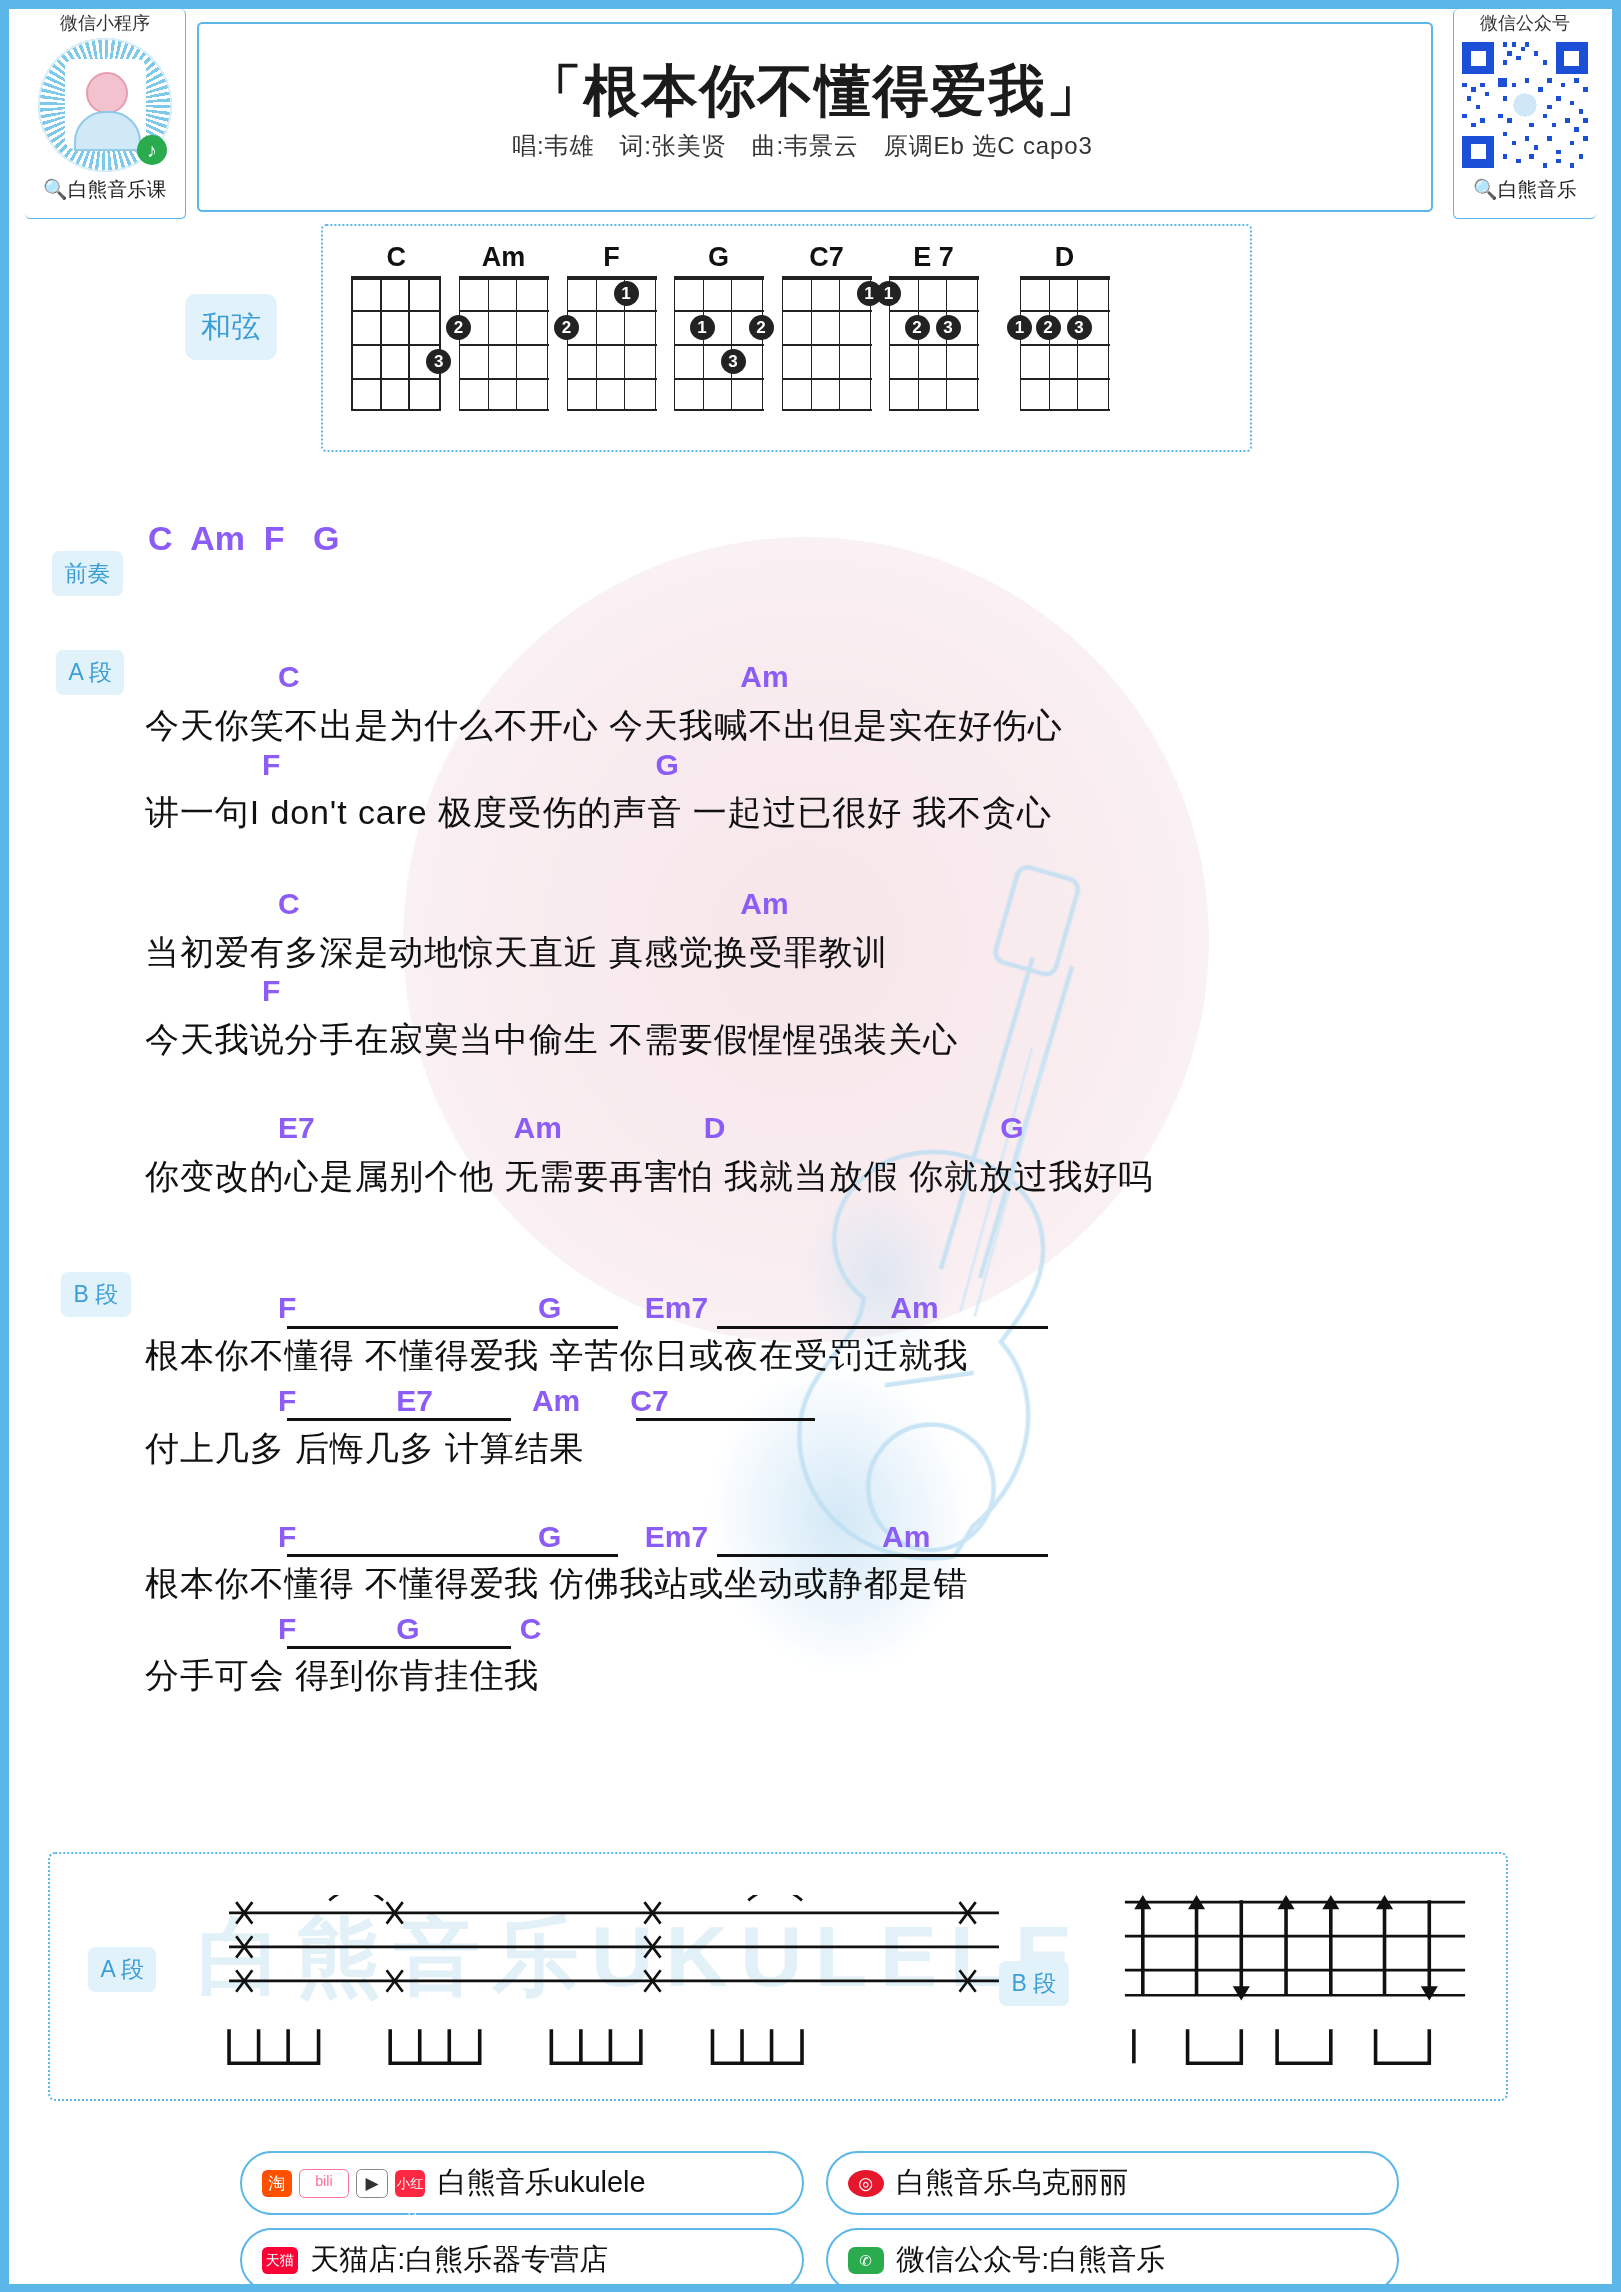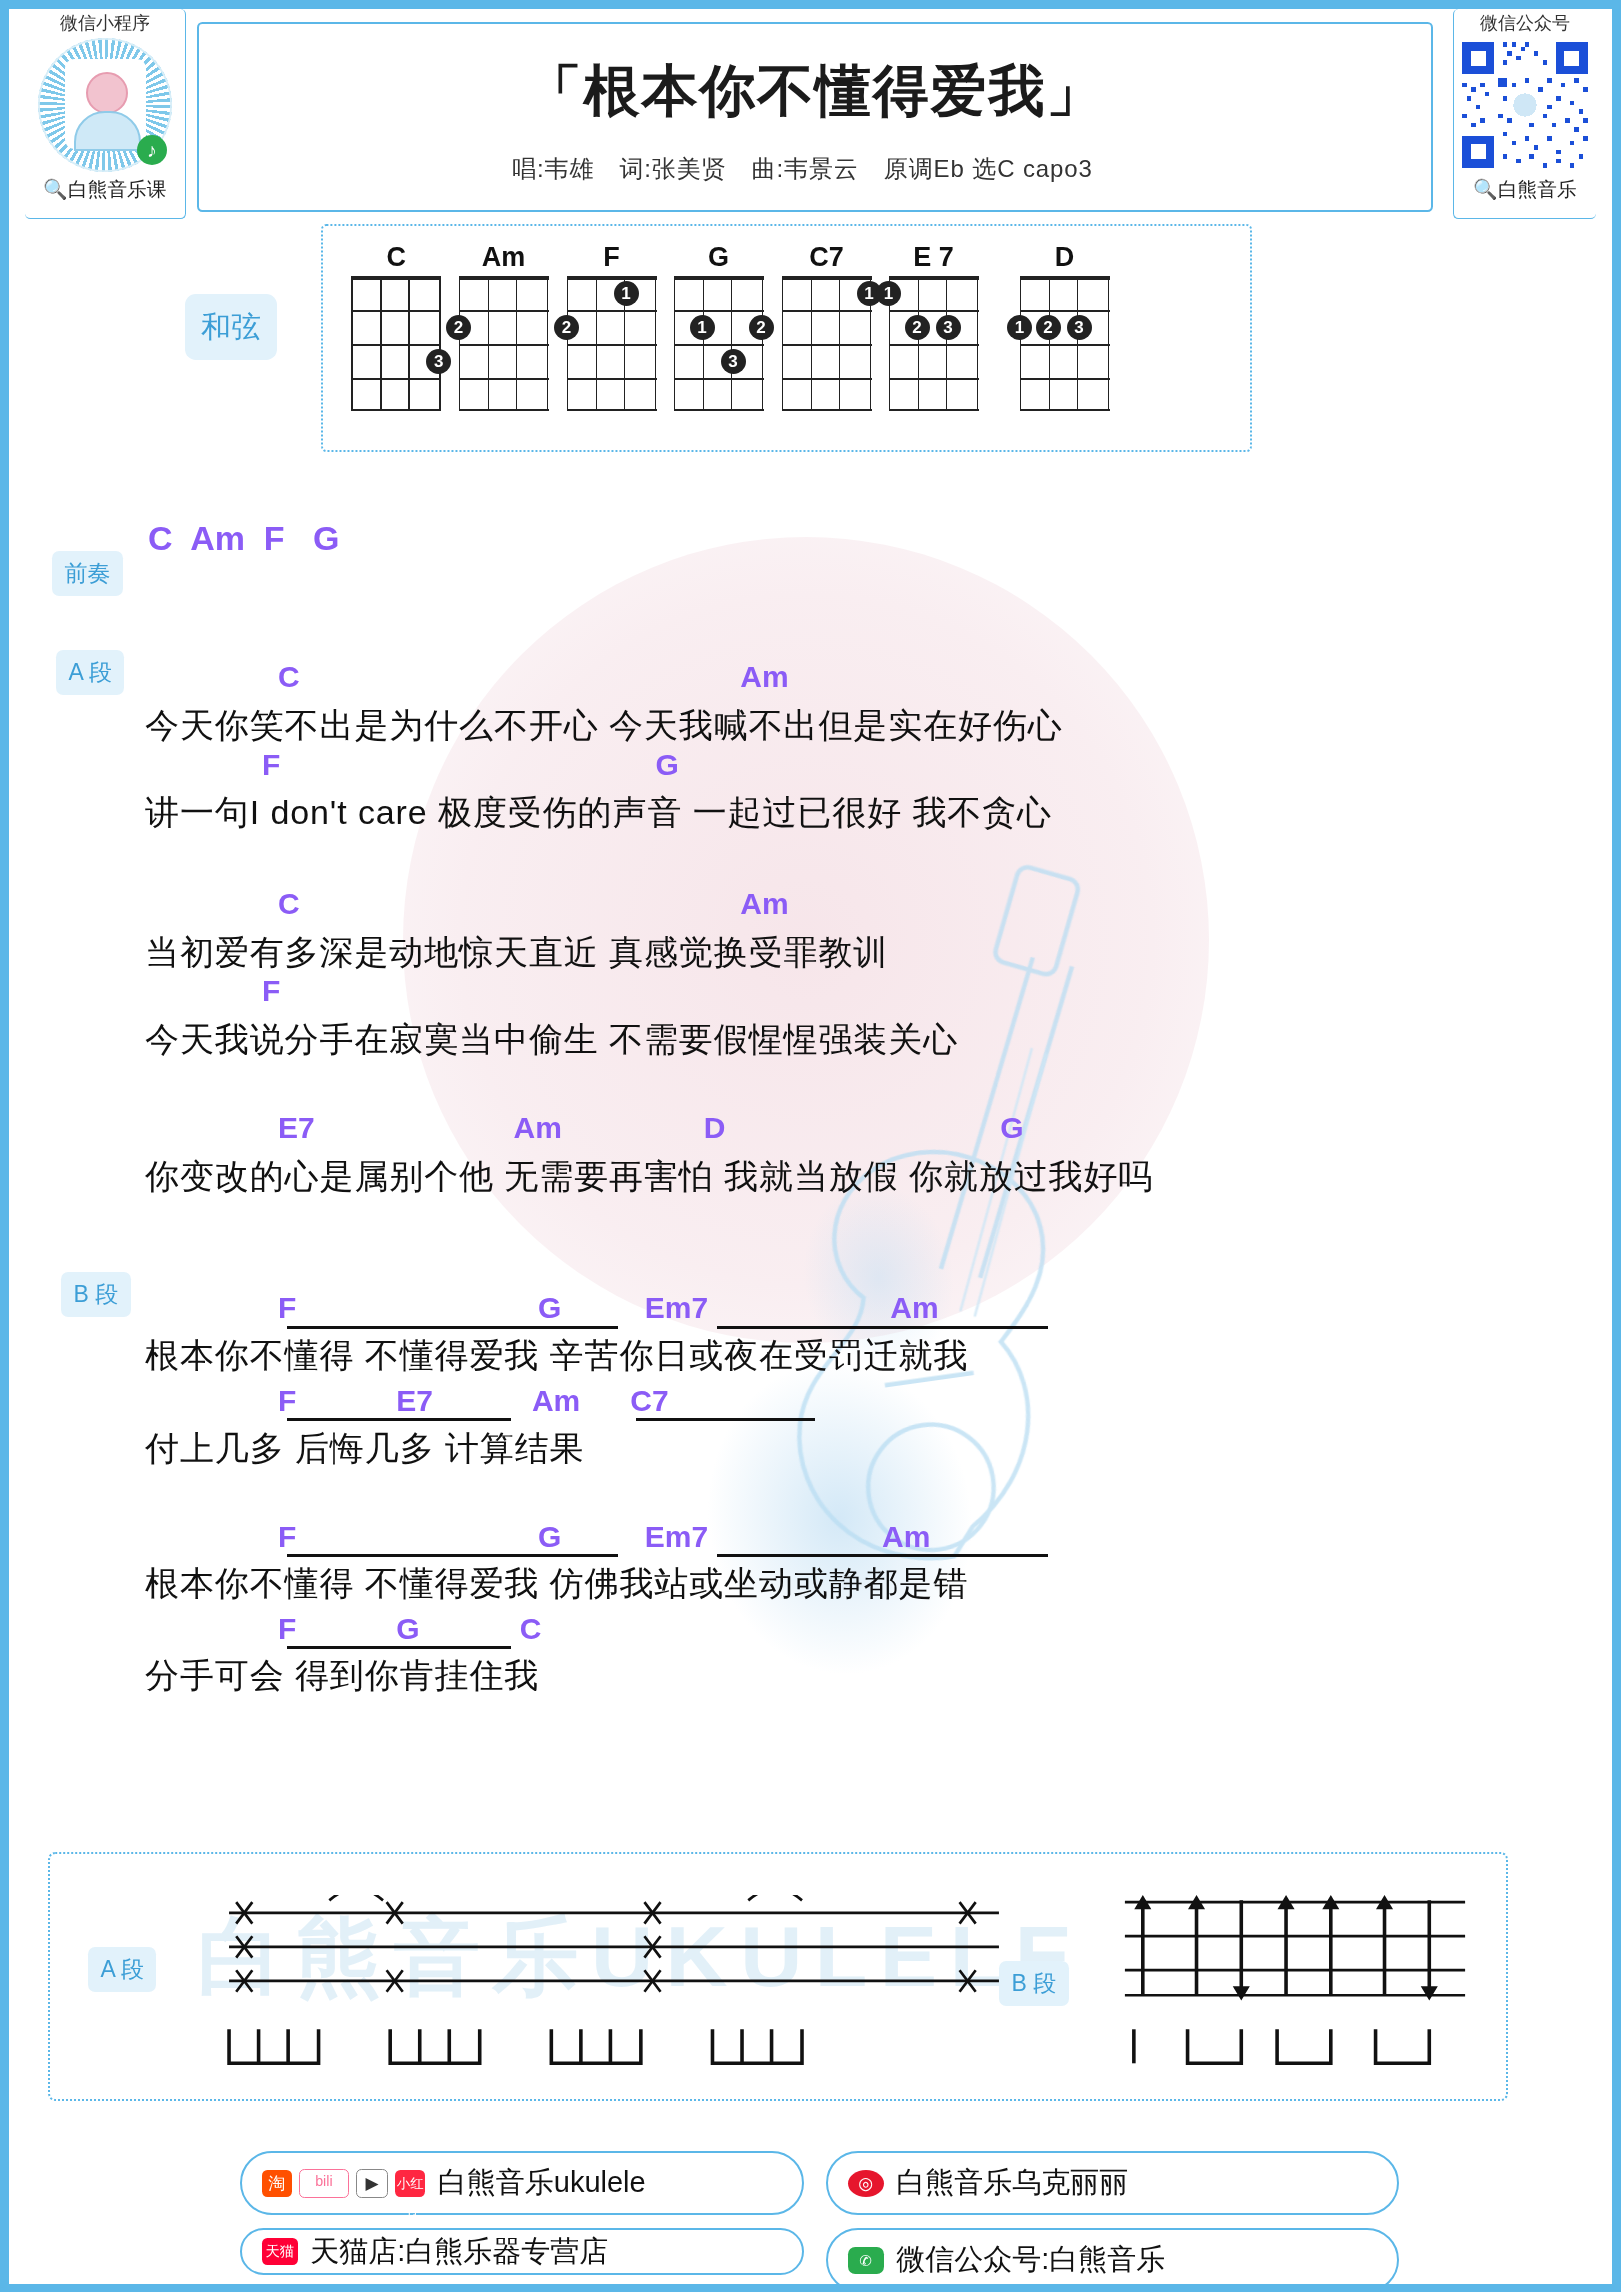--- a/index.html
+++ b/index.html
@@ -71,21 +71,21 @@
     position:absolute;right:5.4px;bottom:7.2px;width:30px;height:30px;border-radius:50%;
     background:#2aac4e;color:#fff;font-size:19.7px;line-height:30px;text-align:center;
   }
   
   .header{
     position:absolute;left:188px;top:12.5px;width:1236px;height:190px;
     border:2.7px solid #5bb7e8;border-radius:5.4px;box-sizing:border-box;
     background:#fff;text-align:center;
   }
   .title{font-size:56px;font-weight:bold;color:#1b1b1b;margin-top:30px;letter-spacing:1.8px;}
-  .credits{font-size:24px;color:#333;margin-top:23px;letter-spacing:0.9px;}
+  .credits{font-size:24px;color:#333;letter-spacing:0.9px;}
   .credits span{margin-right:25px;}
   
   .chordbox{
     position:absolute;left:312px;top:215px;width:931px;height:228px;
     border:2.7px dotted #5bb7e8;border-radius:5.4px;box-sizing:border-box;background:#fff;
   }
   .chord{
     position:absolute;width:107px;text-align:center;top:16px;
   }
   .chord .cname{font-size:27px;font-weight:bold;color:#111;height:34px;}
@@ -486,21 +486,21 @@
     <span class="ico ico-play" style="margin-left:7.2px;">▶</span>
     <span class="ico ico-xhs" style="margin-left:7.2px;">小红书</span>
     <span class="lbl">白熊音乐ukulele</span>
   </div>
 
   <div class="foot" style="left:817px;top:2142px;width:573px;height:64px;">
     <span class="ico ico-wb">◎</span>
     <span class="lbl">白熊音乐乌克丽丽</span>
   </div>
 
-  <div class="foot" style="left:231px;top:2219px;width:564px;height:47px;">
+  <div class="foot" style="left:231px;top:2219px;width:564px;height:64px;">
     <span class="ico ico-tmall">天猫</span>
     <span class="lbl">天猫店:白熊乐器专营店</span>
   </div>
 
   <div class="foot" style="left:817px;top:2219px;width:573px;height:64px;">
     <span class="ico ico-wx">✆</span>
     <span class="lbl">微信公众号:白熊音乐</span>
   </div>
 
 </div>

